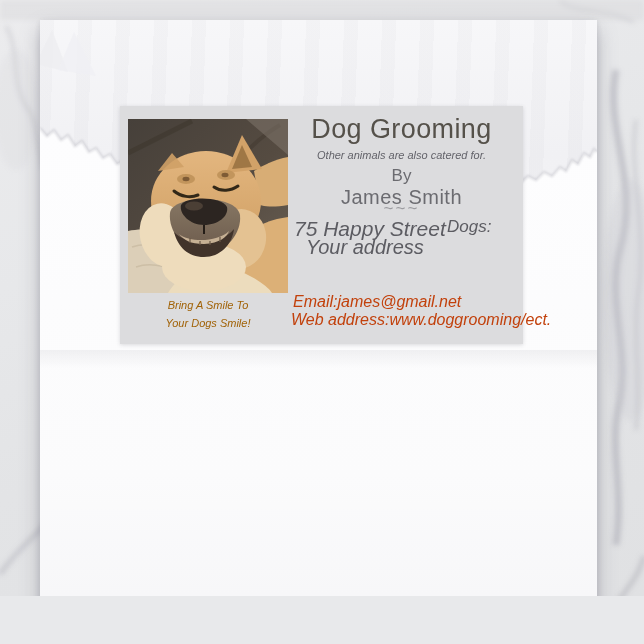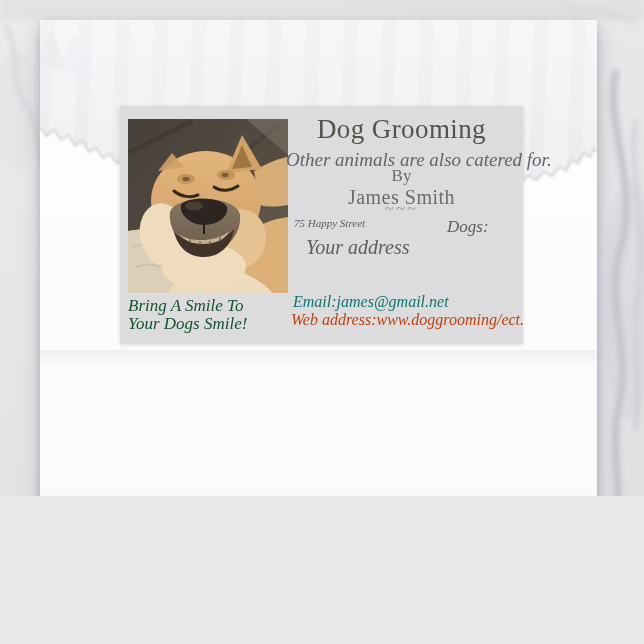--- a/index.html
+++ b/index.html
@@ -1,17 +1,17 @@
 <!DOCTYPE html>
 <html><head>
 <meta charset="utf-8">
 <style>
   html,body{margin:0;padding:0;background:#e8e9eb;}
-  .scene{position:relative;width:644px;height:496px;overflow:hidden;
-         font-family:Liberation Serif, serif;}
+  .scene{position:relative;width:644px;height:596px;overflow:hidden;
+         font-family:Liberation Sans, sans-serif;}
   .scene, .scene *{box-sizing:border-box;}
 
   
   .marble{position:absolute;inset:0;
     background:linear-gradient(160deg,#ececee 0%,#e7e8ea 35%,#e3e4e6 60%,#e0e1e3 100%);}
   .marble svg{position:absolute;inset:0;}
 
   
   .bag{position:absolute;left:40px;top:20px;width:557px;height:605px;
        box-shadow:0 10px 18px rgba(100,100,112,.38),0 2px 6px rgba(100,100,112,.22);}
@@ -21,31 +21,31 @@
       linear-gradient(180deg,#f7f7f9 0%,#f1f1f4 22%,#f3f3f6 45%,#f6f6f8 100%);}
   .bag-front-svg{position:absolute;inset:0;}
   .fold-shade{position:absolute;left:0;top:330px;width:100%;height:18px;
     background:linear-gradient(180deg,rgba(148,148,158,.12),rgba(148,148,158,0));}
 
   
   .label{position:absolute;left:80px;top:86px;width:403px;height:238px;
     background:#dcdcde;box-shadow:0 1px 4px rgba(60,60,70,.18);}
   .label .txt{position:absolute;white-space:nowrap;line-height:1.05;}
   .title{position:absolute;left:0;top:9px;width:100%;font-size:27px;letter-spacing:.4px;color:#55514a;}
-  .subtitle{position:absolute;left:0;top:44px;width:100%;font-size:19px;font-style:italic;color:#63636a;}
+  .subtitle{position:absolute;left:0;top:44px;width:100%;font-size:11px;font-style:italic;color:#63636a;}
   .byline{position:absolute;left:0;top:61px;width:100%;font-size:17px;color:#6b6b70;}
   .name{position:absolute;left:0;top:81px;width:100%;font-size:20px;color:#6b6b70;letter-spacing:.5px;}
   .divider{position:absolute;left:0;top:94px;width:100%;font-size:17px;letter-spacing:2px;color:#9c9ca0;}
-  .addr1{left:174px;top:112px;font-size:11px;font-style:italic;color:#5c5c62;}
+  .addr1{left:174px;top:112px;font-size:21px;font-style:italic;color:#5c5c62;}
   .phone{left:327px;top:112px;font-size:17px;font-style:italic;color:#5c5c62;}
   .addr2{left:186px;top:131px;font-size:20px;font-style:italic;color:#5c5c62;}
-  .email{left:173px;top:188px;font-size:16px;font-style:italic;color:#0f766e;}
+  .email{left:173px;top:188px;font-size:16px;font-style:italic;color:#c2410c;}
   .web{left:171px;top:206px;font-size:16px;font-style:italic;color:#c2410c;}
-  .tagline{position:absolute;left:8px;top:191px;width:160px;
-    font-size:17px;font-style:italic;color:#14532d;line-height:17.5px;}
+  .tagline{position:absolute;left:8px;top:191px;width:160px;text-align:center;
+    font-size:11px;font-style:italic;color:#a16207;line-height:17.5px;}
 
   .photo{position:absolute;left:8px;top:13px;width:160px;height:174px;display:block;}
 </style>
 </head>
 <body>
 
 <div class="scene">
 
   <div class="marble">
     <svg width="644" height="644" viewBox="0 0 644 644" aria-hidden="true">

